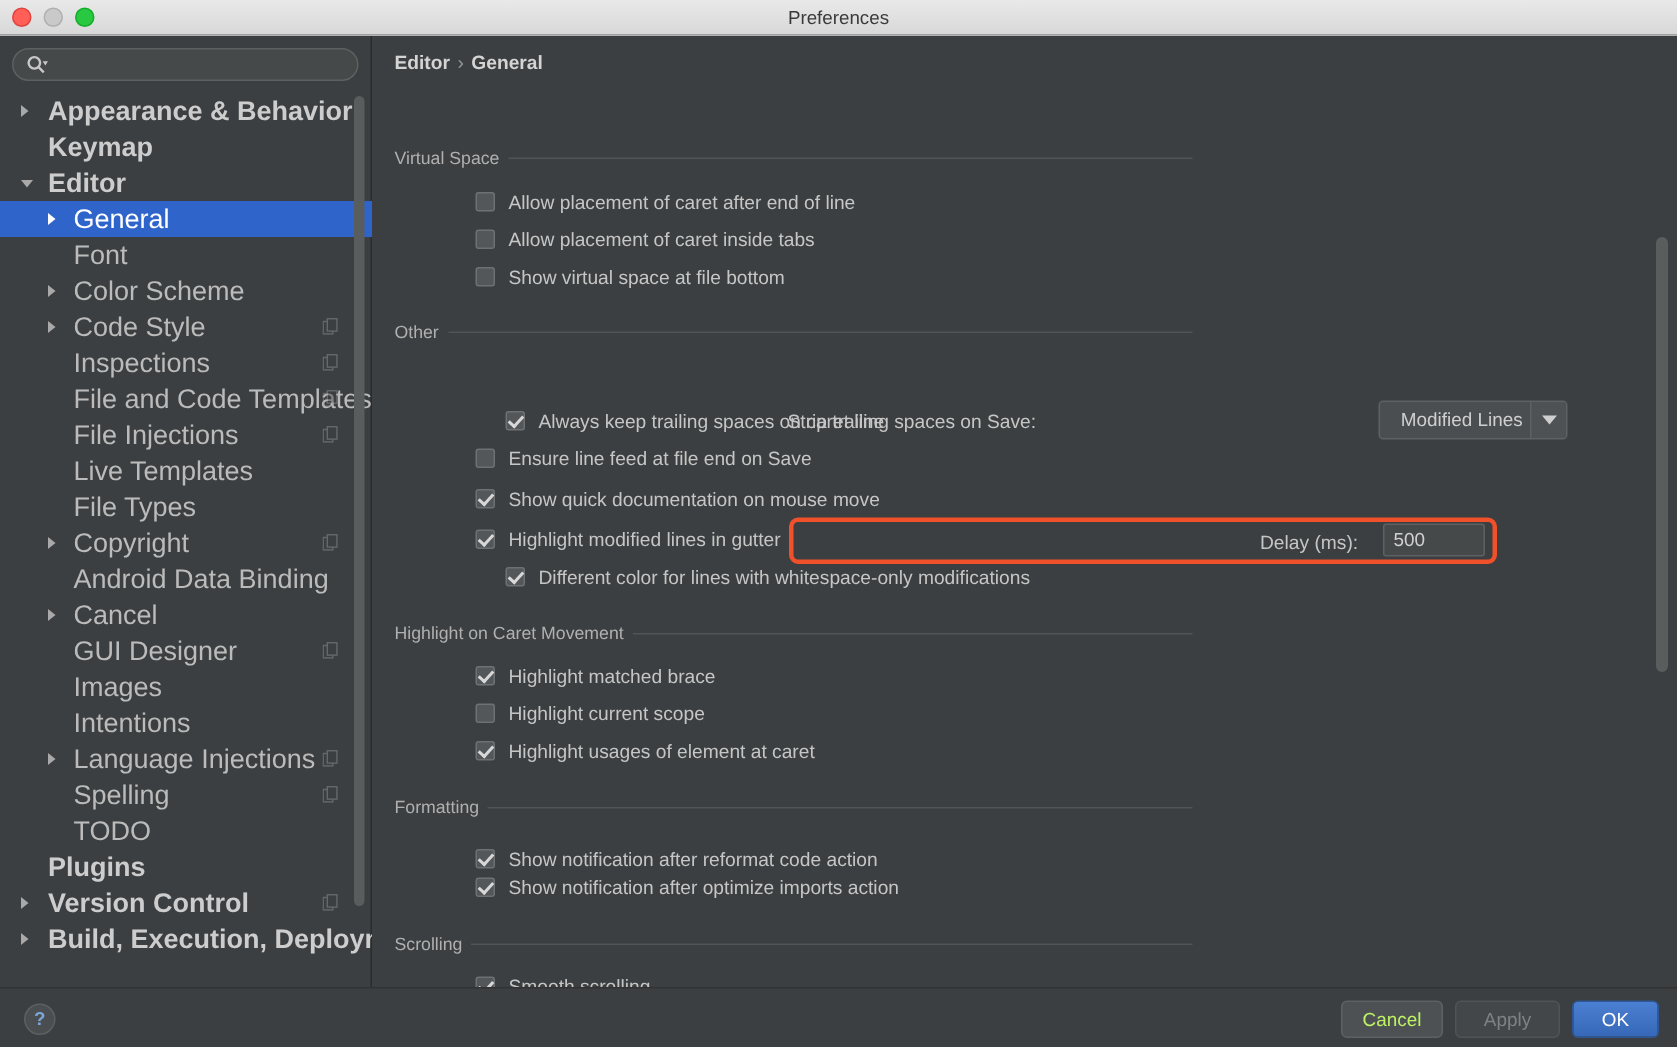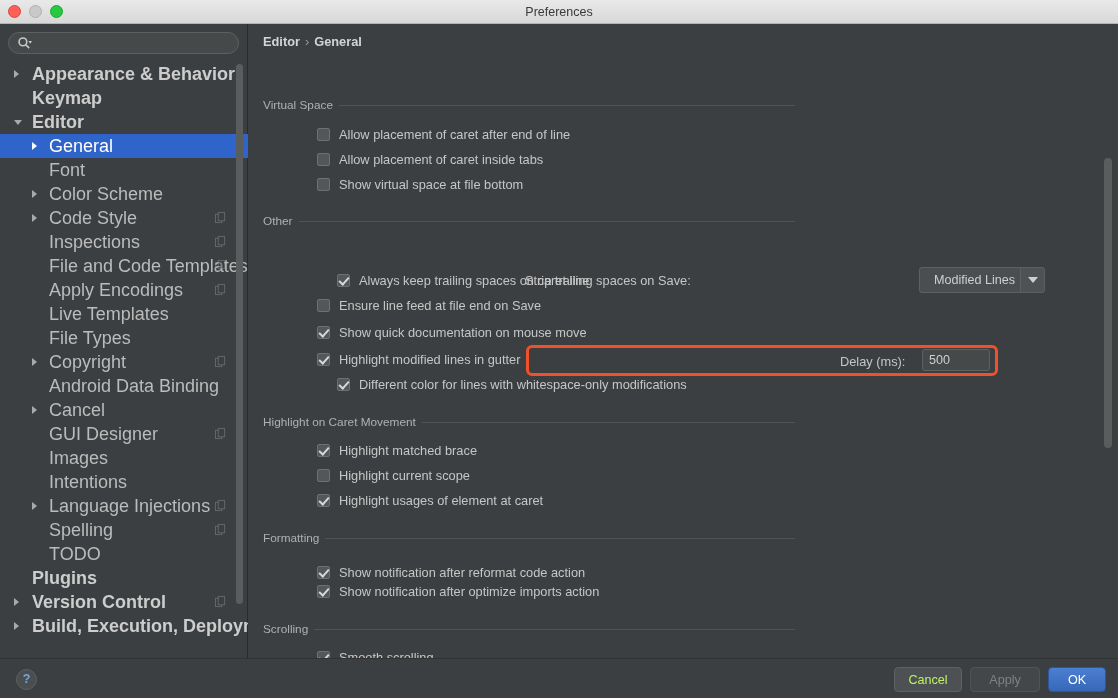--- a/index.html
+++ b/index.html
@@ -271,21 +271,21 @@
           </svg>
         </div>
         <div class="tree-item lvl1">
           <span class="lbl">File and Code Templates</span>
           <svg class="copy-icon" viewBox="0 0 12 13">
             <rect x="0.5" y="2.5" width="7" height="9" fill="none" stroke="#9a9a9a"></rect>
             <rect x="3.5" y="0.5" width="7" height="9" fill="#3c3f41" stroke="#9a9a9a"></rect>
           </svg>
         </div>
         <div class="tree-item lvl1">
-          <span class="lbl">Apply Encodings</span>
+          <span class="lbl">File Injections</span>
           <svg class="copy-icon" viewBox="0 0 12 13">
             <rect x="0.5" y="2.5" width="7" height="9" fill="none" stroke="#9a9a9a"></rect>
             <rect x="3.5" y="0.5" width="7" height="9" fill="#3c3f41" stroke="#9a9a9a"></rect>
           </svg>
         </div>
         <div class="tree-item lvl1">
           <span class="lbl">Live Templates</span>
         </div>
         <div class="tree-item lvl1">
           <span class="lbl">File Types</span>

